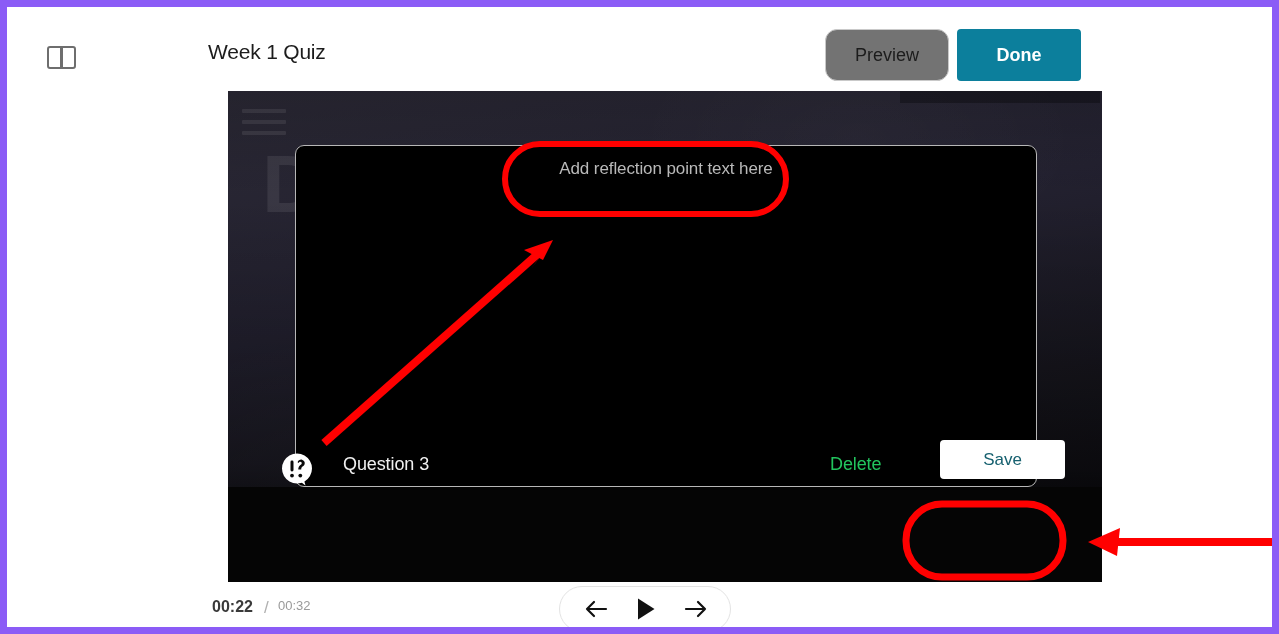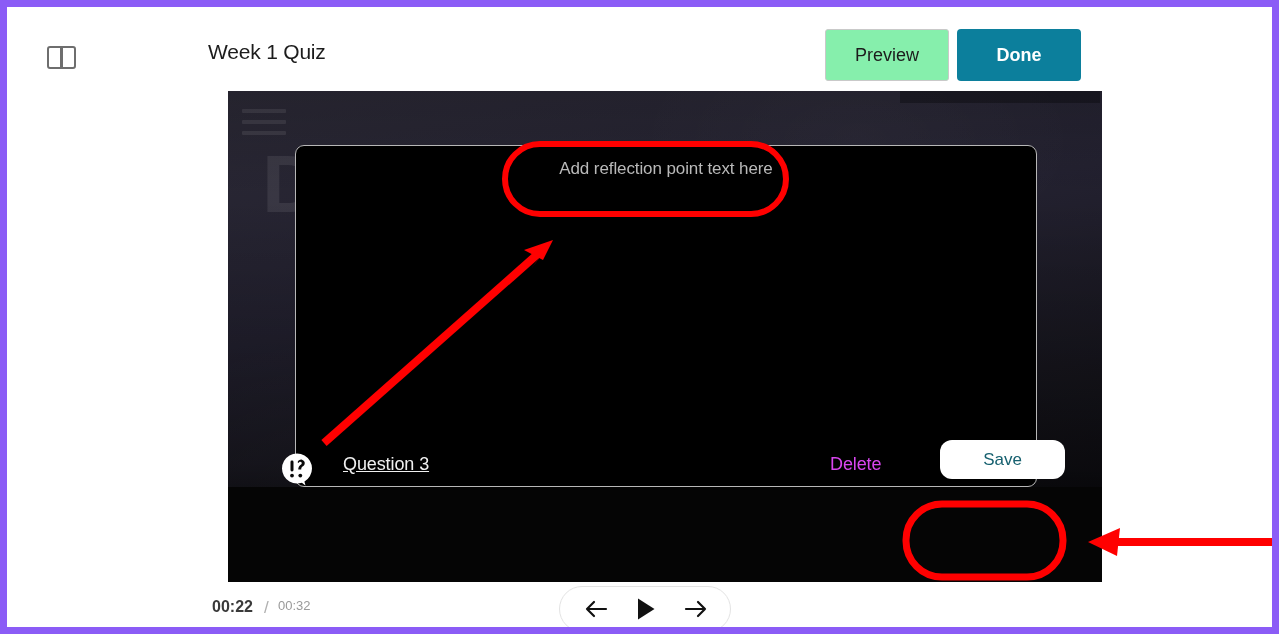--- a/index.html
+++ b/index.html
@@ -62,23 +62,23 @@
     color: #1c1c1c;
     letter-spacing: -0.2px;
     white-space: nowrap;
   }
   .btn-preview {
     position: absolute;
     left: 818px;
     top: 22px;
     width: 124px;
     height: 52px;
-    background: #86efac;
+    background: #737373;
     border: 1px solid #c9c9c9;
-    border-radius: 3px;
+    border-radius: 12px;
     font-family: "Liberation Sans", sans-serif;
     font-size: 18px;
     color: #1c1c1c;
     cursor: pointer;
     padding: 0;
   }
   .btn-done {
     position: absolute;
     left: 950px;
     top: 22px;
@@ -198,40 +198,39 @@
     width: 34px;
     height: 34px;
   }
   .q-label {
     position: absolute;
     left: 115px;
     top: 363px;
     font-size: 18px;
     color: #f0f0f0;
     letter-spacing: -0.1px;
-    text-decoration: underline;
   }
   .delete-link {
     position: absolute;
     left: 602px;
     top: 363px;
     font-size: 18px;
-    color: #d946ef;
+    color: #22c55e;
     cursor: pointer;
     letter-spacing: -0.1px;
   }
   .btn-save {
     position: absolute;
     left: 712px;
     top: 349px;
     width: 125px;
     height: 39px;
     background: #ffffff;
     border: none;
-    border-radius: 12px;
+    border-radius: 4px;
     font-family: "Liberation Sans", sans-serif;
     font-size: 17px;
     color: #16606f;
     cursor: pointer;
     padding: 0;
   }
 
   
   .transport {
     position: absolute;

